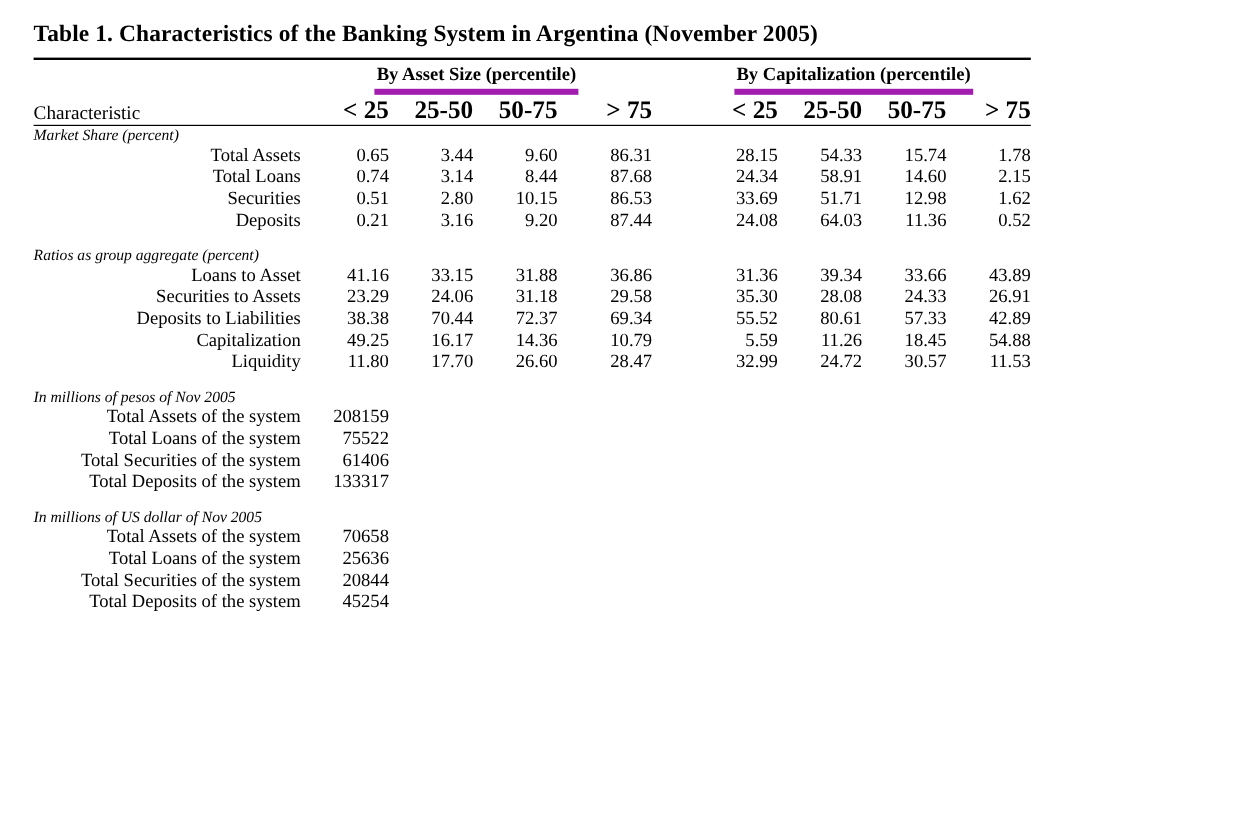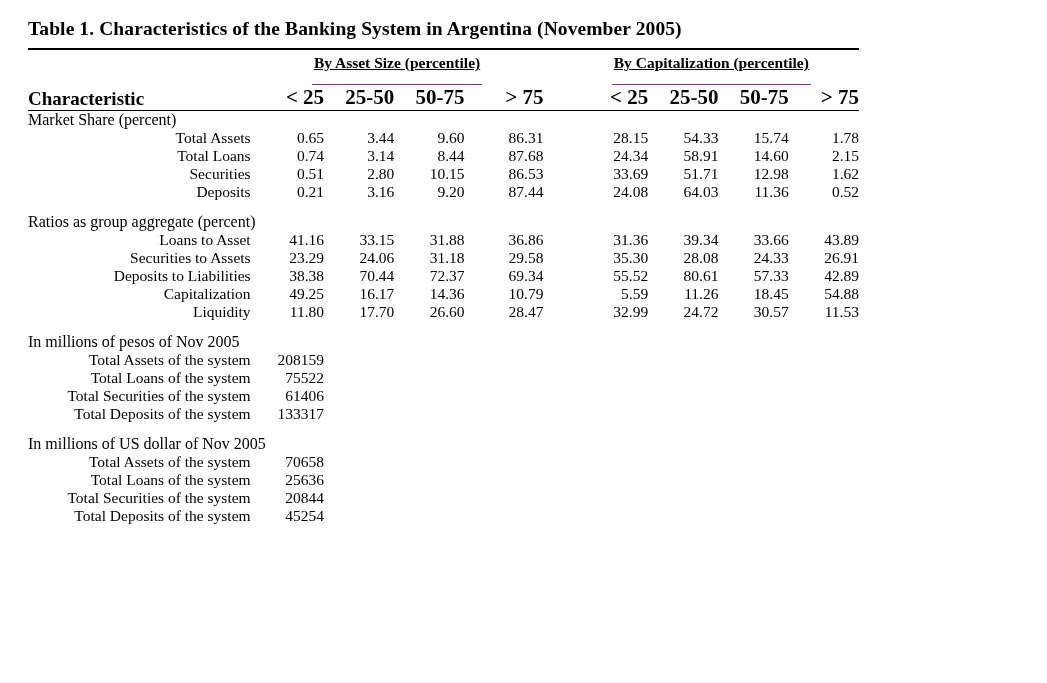--- a/index.html
+++ b/index.html
@@ -46,50 +46,50 @@
     vertical-align: bottom;
   }
   .grouphead {
     font-weight: bold;
     font-size: 15.5px;
     text-align: center;
     padding-bottom: 2px;
   }
   .grouphead .underline {
     display: inline-block;
-    border-bottom: 1px solid #a21caf;
-    padding: 0 2px 12px 2px;
-    text-decoration: underline;
+    border-bottom: 5px solid #a21caf;
+    padding: 0 2px 2px 2px;
   }
   .colhead {
     font-weight: bold;
     font-size: 21px;
     text-align: right;
     padding-bottom: 2px;
   }
   .colhead-left {
-    font-weight: bold;
-    font-size: 19px;
+    font-weight: normal;
+    font-size: 16px;
     text-align: left;
     padding-bottom: 2px;
   }
   .num {
     text-align: right;
     font-size: 15.5px;
     padding: 1.5px 0;
     white-space: nowrap;
   }
   .lbl {
     text-align: right;
     font-size: 15.5px;
     padding: 1.5px 0;
     white-space: nowrap;
   }
   .section {
-    font-size: 16px;
+    font-style: italic;
+    font-size: 13px;
     padding: 1.5px 0;
     white-space: nowrap;
   }
   .spacer td {
     height: 12px;
     line-height: 12px;
     font-size: 1px;
   }
   .gap {
     width: 28px;

